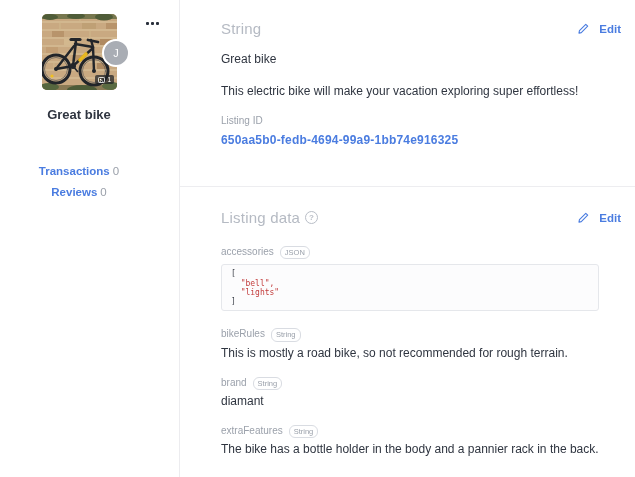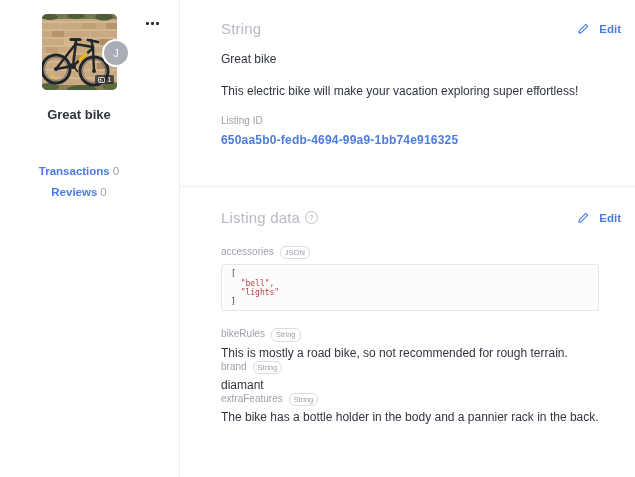--- a/index.html
+++ b/index.html
@@ -40,21 +40,21 @@
   .value{font-size:12px;color:#2f3540;font-weight:500;line-height:15px;}
   .two-col{display:flex;margin-top:16px;}
   .col1{width:272px;flex:none;}
   .id-link{font-size:12px;color:#4a7ce0;text-decoration:none;font-weight:700;letter-spacing:.2px;cursor:pointer;}
   .divider{margin-top:38px;border-top:1px solid #ededf0;height:0;}
 
   .help{display:inline-flex;width:11px;height:11px;border:1px solid #b9bec7;border-radius:50%;
     font-size:8px;color:#b9bec7;align-items:center;justify-content:center;margin-left:5px;
     font-weight:700;cursor:pointer;position:relative;top:0px;}
 
-  .pd-field{}
+  .pd-field{margin-top:16px;}
   .pd-field.first{margin-top:20px;}
   .pd-name-row{display:flex;align-items:flex-start;margin-bottom:4px;}
   .pd-name{font-size:10px;color:#9ba1ab;}
   .badge{display:inline-block;margin-left:6px;padding:1px 4px;border:1px solid #d9dce2;border-radius:6px;
     font-size:7.5px;color:#9aa0aa;line-height:1.25;background:#fff;}
   .code{width:358px;margin-top:5px;background:#fcfcfd;border:1px solid #e5e7eb;border-radius:3px;
     padding:4px 9px;font-family:"DejaVu Sans Mono",monospace;font-size:8px;line-height:9.2px;}
   .cl{white-space:pre;}
   .cl.dark{color:#3a3f47;}
   .cl.red{color:#c23b3b;}

